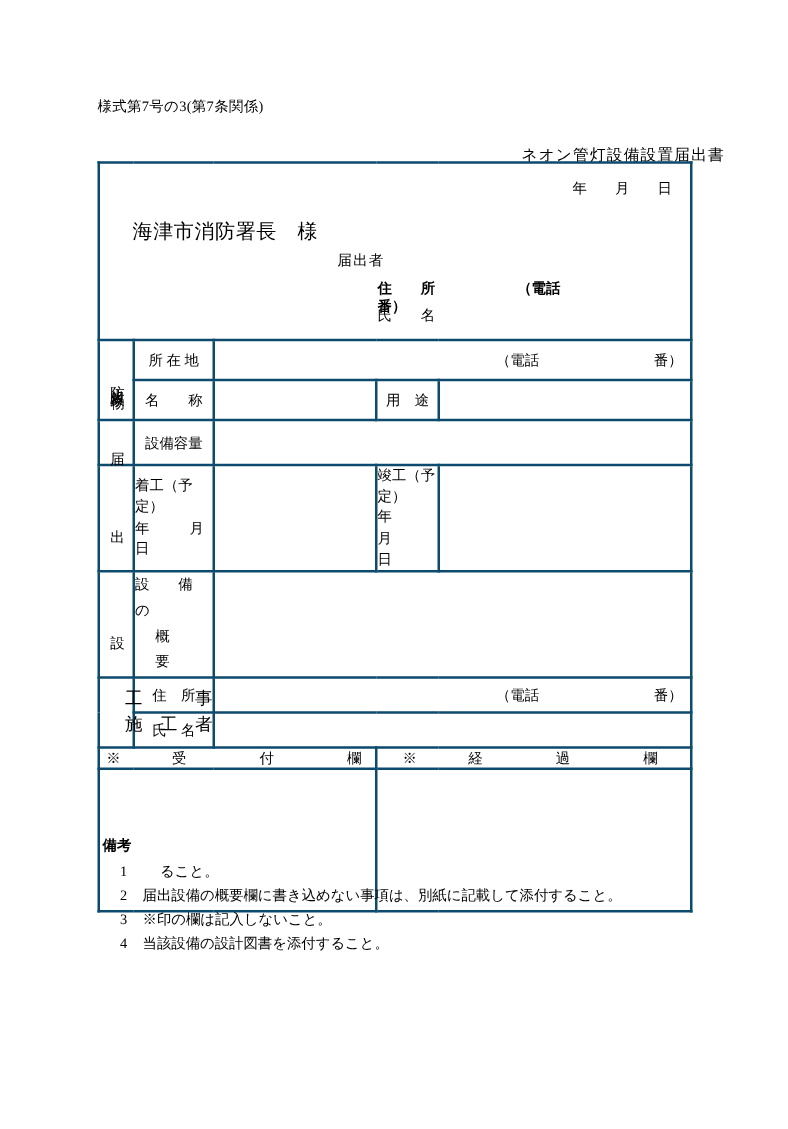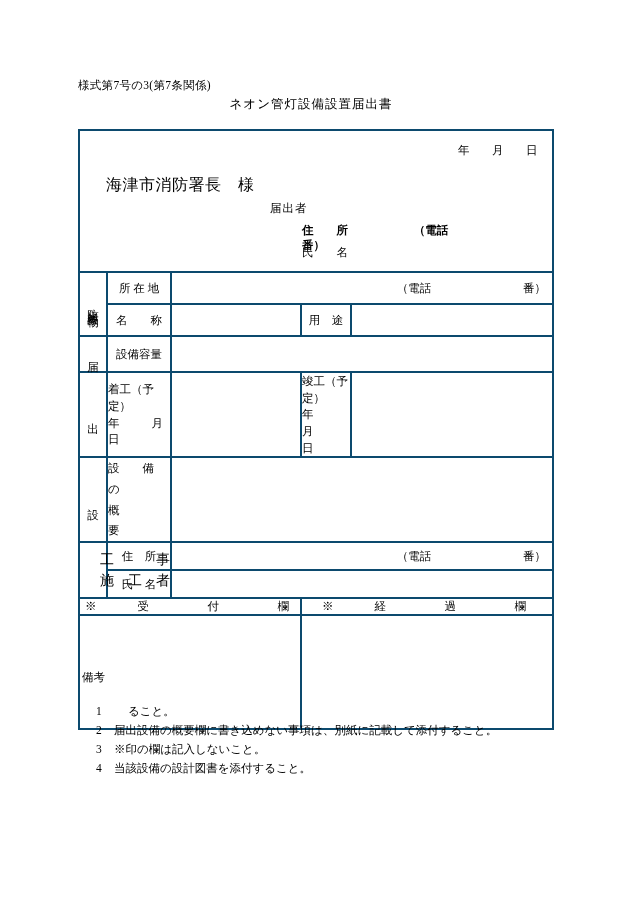--- a/index.html
+++ b/index.html
@@ -24,22 +24,22 @@
     position: absolute;
     left: 78px;
     top: 78px;
     font-size: 11.5px;
     letter-spacing: 0.3px;
   }
   .doc-title {
     position: absolute;
     left: 0;
     right: 0;
-    top: 96px;
-    text-align: center;
+    top: 116px;
+    text-align: right;
     font-size: 12.5px;
     letter-spacing: 1px;
     margin-left: 42px;
   }
   .table-wrap {
     position: absolute;
     left: 78px;
     top: 129px;
     width: 474px;
   }
@@ -123,39 +123,39 @@
   }
   .two-line .l2 {
     letter-spacing: 3px;
   }
   .setsubi-gaiyo {
     line-height: 1.8;
     padding: 4px 8px;
     font-size: 11.5px;
   }
   .setsubi-gaiyo .r {
-    text-align: left;
+    text-align: center;
     padding-right: 18px;
   }
   .receipt-head {
     text-align: center;
     font-size: 11.5px;
     letter-spacing: 6px;
     padding: 4px 0;
   }
   .blankbox { height: 112px; }
   .notes {
     position: absolute;
     left: 82px;
     top: 668px;
     width: 500px;
     font-size: 11.5px;
     line-height: 1.65;
   }
-  .notes .title { margin-bottom: 15px; }
+  .notes .title { margin-bottom: 2px; font-weight: bold; }
   .notes ol {
     margin: 0;
     padding: 0;
     list-style: none;
   }
   .notes li {
     position: relative;
     padding-left: 32px;
     margin: 0;
   }

